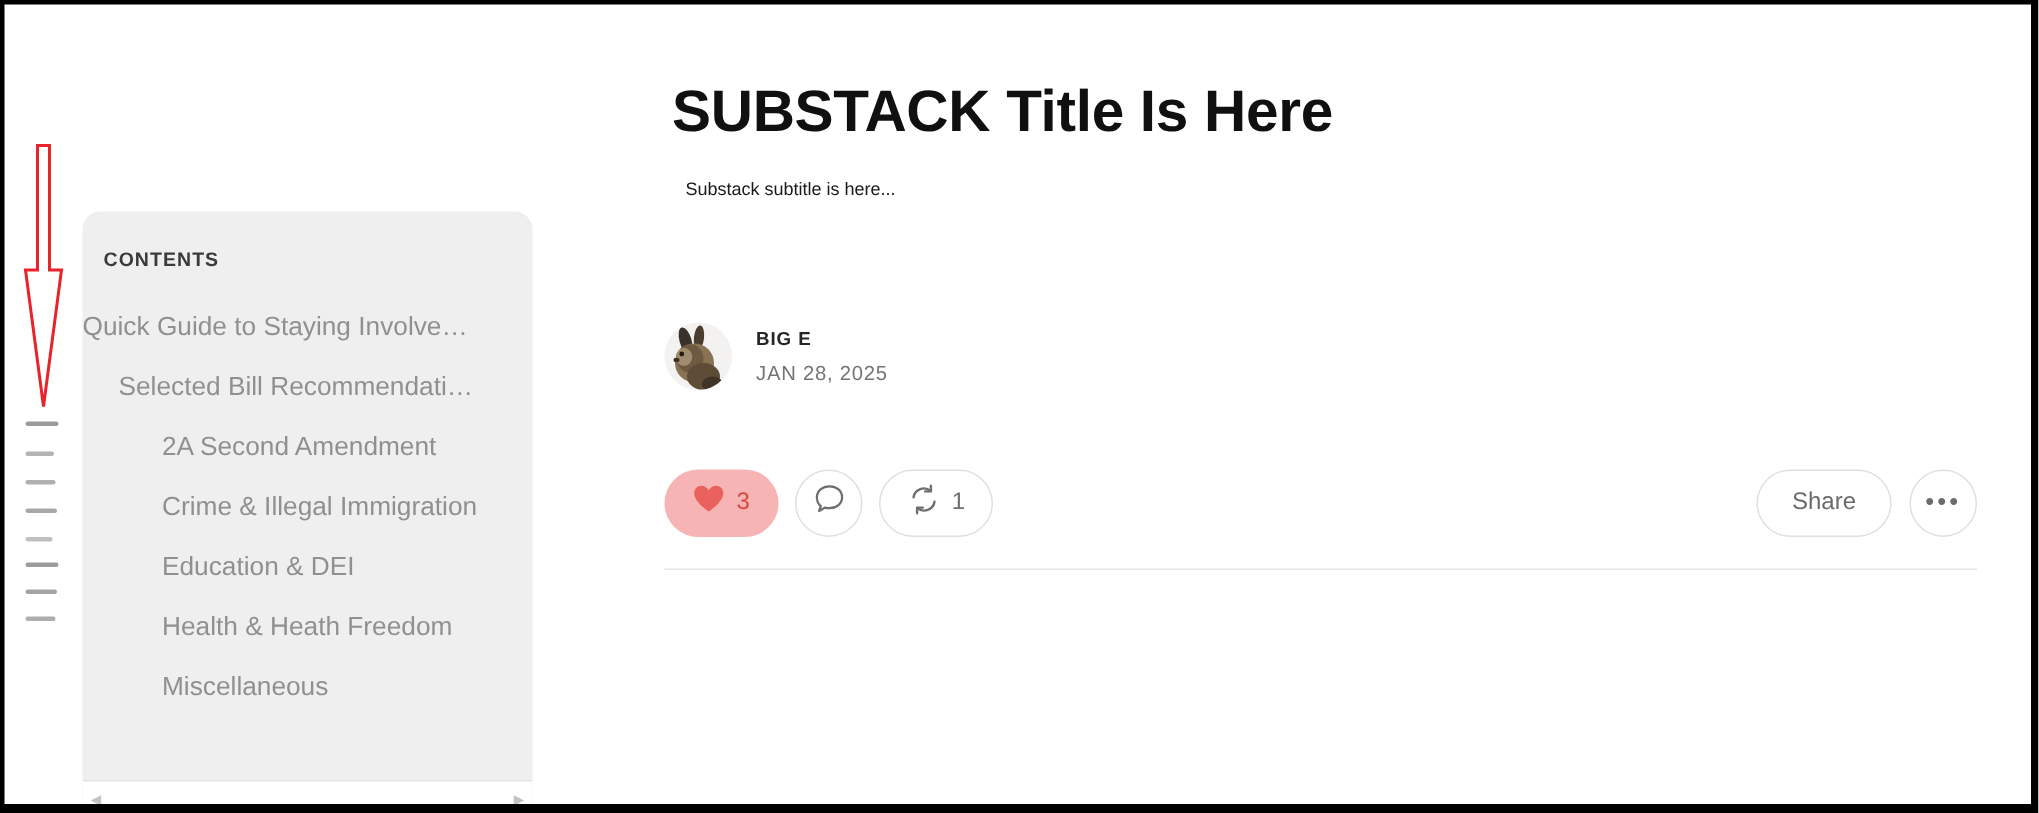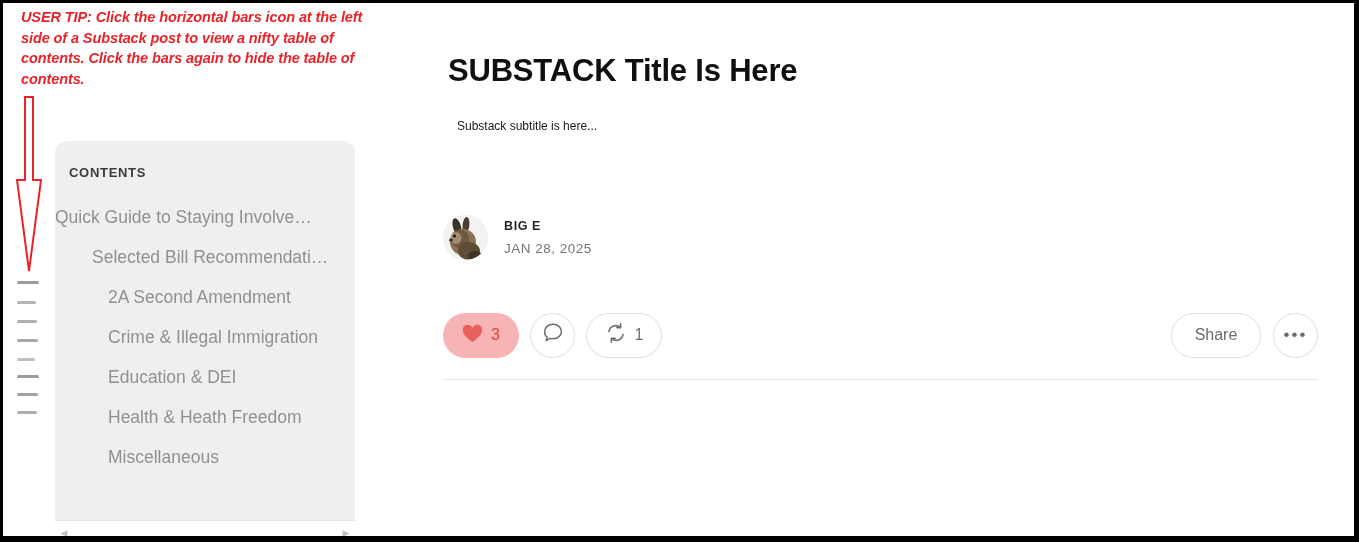--- a/index.html
+++ b/index.html
@@ -98,21 +98,21 @@
   }
   #toc-list li {
     height: 40px;
     line-height: 40px;
     font-size: 17.5px;
     color: #909090;
     white-space: nowrap;
     overflow: hidden;
   }
   #toc-list li.lvl0 { padding-left: 0; }
-  #toc-list li.lvl1 { padding-left: 37px; }
+  #toc-list li.lvl1 { padding-left: 24px; }
   #toc-list li.lvl2 { padding-left: 53px; }
 
   #toc-scrollbar {
     position: absolute;
     left: 0;
     bottom: 0;
     width: 100%;
     height: 25px;
     background: #ffffff;
     border-top: 1px solid #e3e3e3;
@@ -138,21 +138,21 @@
     left: 440px;
     top: 0;
     right: 0;
     bottom: 0;
   }
 
   #post-title {
     position: absolute;
     left: 5px;
     top: 50px;
-    font-size: 31px;
+    font-size: 39px;
     font-weight: 700;
     color: #101010;
     letter-spacing: -0.2px;
   }
 
   #post-subtitle {
     position: absolute;
     left: 14px;
     top: 116px;
     font-size: 12px;
@@ -251,21 +251,20 @@
     right: 36px;
     height: 1px;
     background: #e6e6e6;
   }
 </style>
 </head>
 <body>
 
 <div id="frame">
 
-  <div id="tip">USER TIP: Click the horizontal bars icon at the left side of a Substack post to view a nifty table of contents. Click the bars again to hide the table of contents.</div>
 
   <div id="arrow-annotation">
     <svg width="36" height="178" viewBox="0 0 36 178" xmlns="http://www.w3.org/2000/svg">
       <polygon points="12,2 20,2 20,85 28,85 16,176 4,85 12,85" fill="none" stroke="#e8232a" stroke-width="2"></polygon>
     </svg>
   </div>
 
   <div id="toc-bars">
     <div class="bar" style="top:6px;width:22px;background:#9c9c9c;"></div>
     <div class="bar" style="top:26px;width:19px;background:#b4b4b4;"></div>

